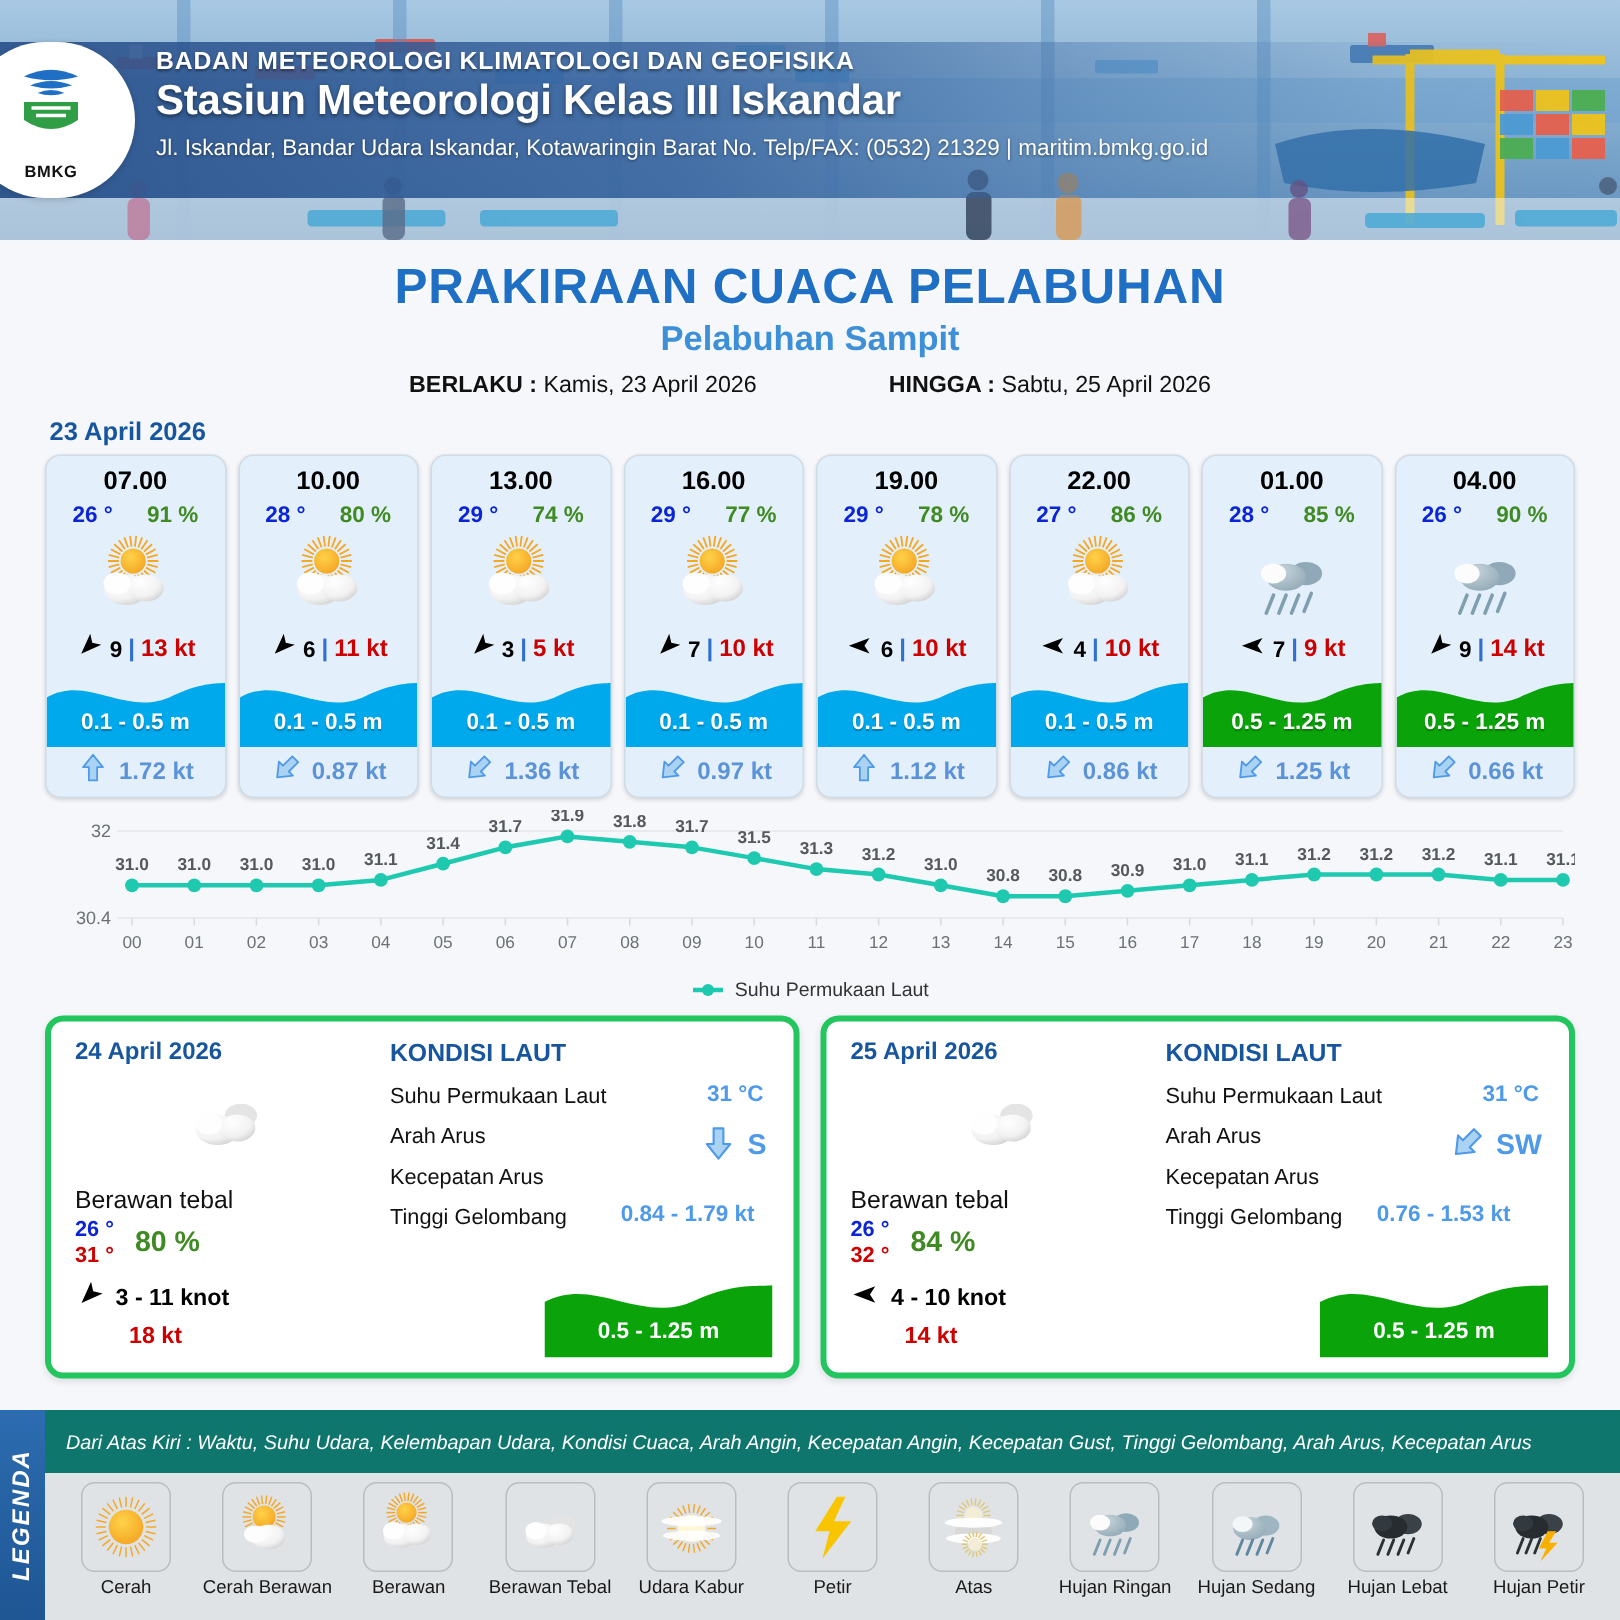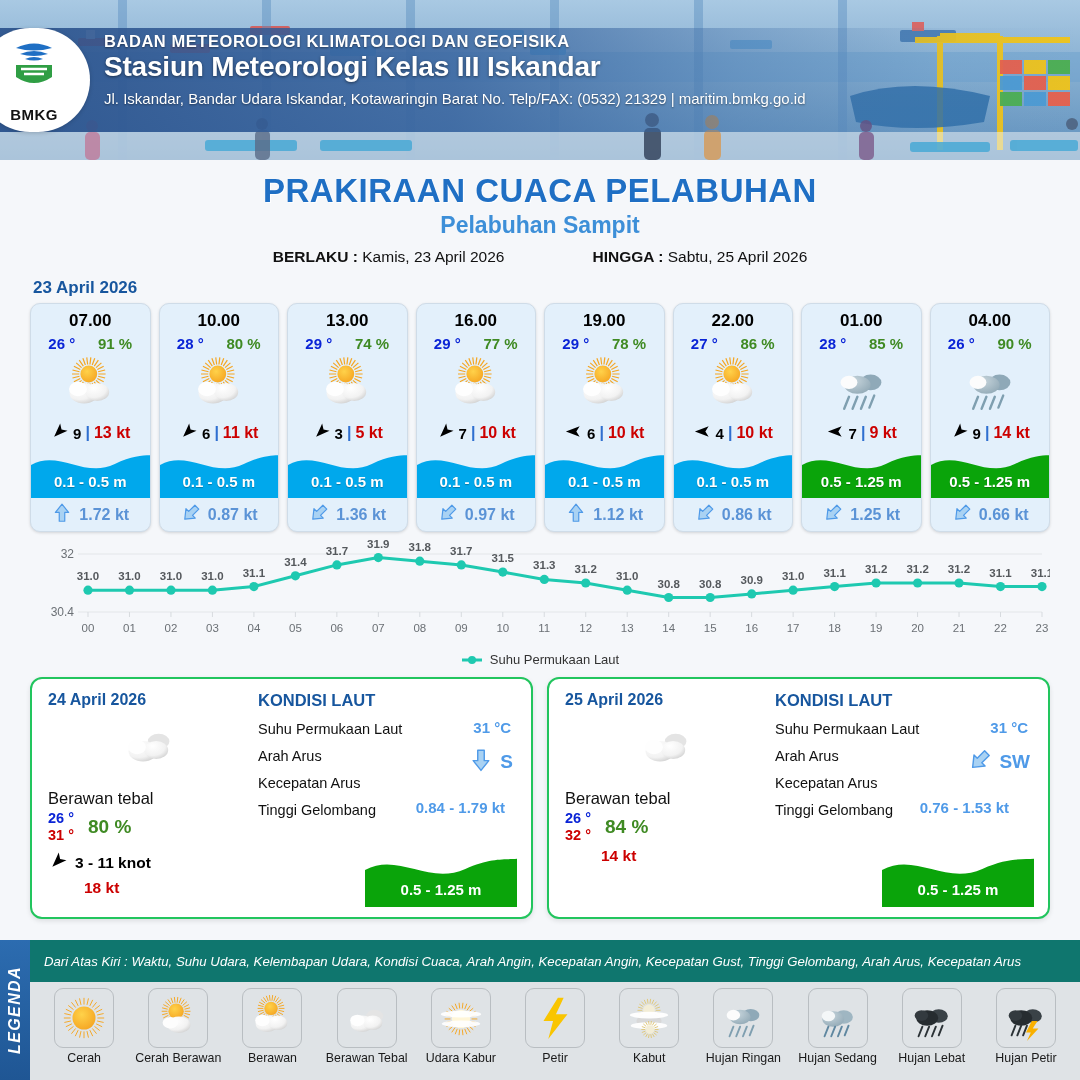--- a/index.html
+++ b/index.html
@@ -21,21 +21,21 @@
     position:absolute; left:0; top:28px; width:1080px; height:104px;
     background:linear-gradient(90deg, rgba(43,82,140,.92) 0%, rgba(55,98,157,.80) 42%, rgba(70,115,170,.38) 68%, rgba(80,125,175,.06) 88%, rgba(80,125,175,0) 100%);
   }
   .hdr-logo {
     position:absolute; left:-22px; top:28px; width:112px; height:104px;
     background:#fff; border-radius:56px; display:flex; flex-direction:column;
     align-items:center; justify-content:center; z-index:4;
     box-shadow:0 1px 4px rgba(0,0,0,.18);
   }
   .logo-mark { width:48px; height:52px; }
-  .logo-text { font-size:15px; font-weight:bold; color:#111; letter-spacing:.4px; margin-top:17px; }
+  .logo-text { font-size:11px; font-weight:bold; color:#111; letter-spacing:.4px; margin-top:17px; }
   .hdr-text { position:absolute; left:104px; top:32px; z-index:5; }
   .hdr-l1 {
     color:#fff; font-size:16.5px; font-weight:bold; letter-spacing:.55px;
     text-shadow:0 1px 2px rgba(0,0,0,.45); white-space:nowrap;
   }
   .hdr-l2 {
     color:#fff; font-size:28px; font-weight:bold; letter-spacing:-.2px;
     margin-top:0; text-shadow:0 1px 3px rgba(0,0,0,.5); white-space:nowrap;
   }
   .hdr-l3 {
@@ -95,21 +95,21 @@
   .chart-box { position:relative; width:1020px; height:110px; margin:8px auto 0; }
   .chart-legend {
     display:flex; align-items:center; justify-content:center; gap:7px;
     margin-top:2px; font-size:13px; color:#333;
   }
   .leg-dot { width:22px; height:10px; position:relative; }
 
   
   .day-panels { display:flex; gap:14px; padding:10px 30px 0; }
   .day-panel {
-    flex:1; background:#fff; border:2px solid #22c55e; border-radius:12px;
+    flex:1; background:#fff; border:4px solid #22c55e; border-radius:12px;
     box-shadow:0 2px 5px rgba(0,0,0,.10); padding:12px 14px 12px 16px;
     display:flex; height:242px; position:relative;
   }
   .dp-left { width:202px; position:relative; }
   .dp-date { font-size:16px; font-weight:bold; color:#17569e; }
   .dp-icon { height:62px; display:flex; align-items:center; justify-content:center; margin-top:4px; }
   .dp-cond { font-size:16.5px; color:#111; margin-top:14px; }
   .dp-temps { display:flex; align-items:center; gap:14px; margin-top:2px; }
   .dp-tcol { line-height:1.15; }
   .dp-tmin { font-size:14.5px; font-weight:bold; color:#0a24d6; }
@@ -1088,20 +1088,28 @@
           </svg>
         </div>
       <div class="dp-cond">Berawan tebal</div>
       <div class="dp-temps">
         <div class="dp-tcol">
           <div class="dp-tmin">26 °</div>
           <div class="dp-tmax">32 °</div>
         </div>
         <div class="dp-hum">84 %</div>
       </div>
+      <div class="dp-wind">
+        <span><svg viewBox="0 0 40 40" width="20" height="20">
+    <g transform="rotate(270 20 20)">
+      <path d="M20 4 L31 33 L20 26 L9 33 Z" fill="#000"></path>
+    </g>
+            </svg></span>
+        <span>4 - 10 knot</span>
+      </div>
       <div class="dp-gust">14 kt</div>
     </div>
     <div class="dp-right">
       <div class="dp-title">KONDISI LAUT</div>
       <div class="dp-row">Suhu Permukaan Laut</div>
       <div class="dp-val" style="right:6px;top:28px">31 °C</div>
       <div class="dp-row">Arah Arus</div>
       <div class="dp-val" style="right:4px;top:56px;display:flex;align-items:center;gap:6px">
         <span><svg viewBox="0 0 40 40" width="26" height="26">
     <g transform="rotate(225 20 20)">
@@ -1448,21 +1456,21 @@
             <line x1="44.3" y1="67.6" x2="38.2" y2="62.4" stroke="#e0c87a" stroke-width="2"></line>
             <line x1="47.0" y1="65.3" x2="43.0" y2="58.4" stroke="#e0c87a" stroke-width="2"></line>
             <line x1="50.3" y1="64.2" x2="48.9" y2="56.3" stroke="#e0c87a" stroke-width="2"></line>
             <line x1="53.7" y1="64.2" x2="55.1" y2="56.3" stroke="#e0c87a" stroke-width="2"></line>
             <line x1="57.0" y1="65.3" x2="61.0" y2="58.4" stroke="#e0c87a" stroke-width="2"></line>
             <line x1="59.7" y1="67.6" x2="65.8" y2="62.4" stroke="#e0c87a" stroke-width="2"></line>
             <line x1="61.4" y1="70.6" x2="68.9" y2="67.8" stroke="#e0c87a" stroke-width="2"></line>
             <circle cx="52" cy="74" r="9" fill="#f3edd6"></circle>
           </svg>
         </div>
-    <div class="leg-cap">Kabut</div>
+    <div class="leg-cap">Atas</div>
       </div>
       <div class="leg-item">
     <div class="leg-box">
           <svg viewBox="0 0 100 100" width="48" height="48">
             <defs>
      <radialGradient id="cglight-rain-icon48" cx="35%" cy="28%" r="85%">
        <stop offset="0%" stop-color="#ffffff"></stop>
                 <stop offset="62%" stop-color="#f2f2f2"></stop>
                 <stop offset="100%" stop-color="#c9c9c9"></stop>
      </radialGradient>

